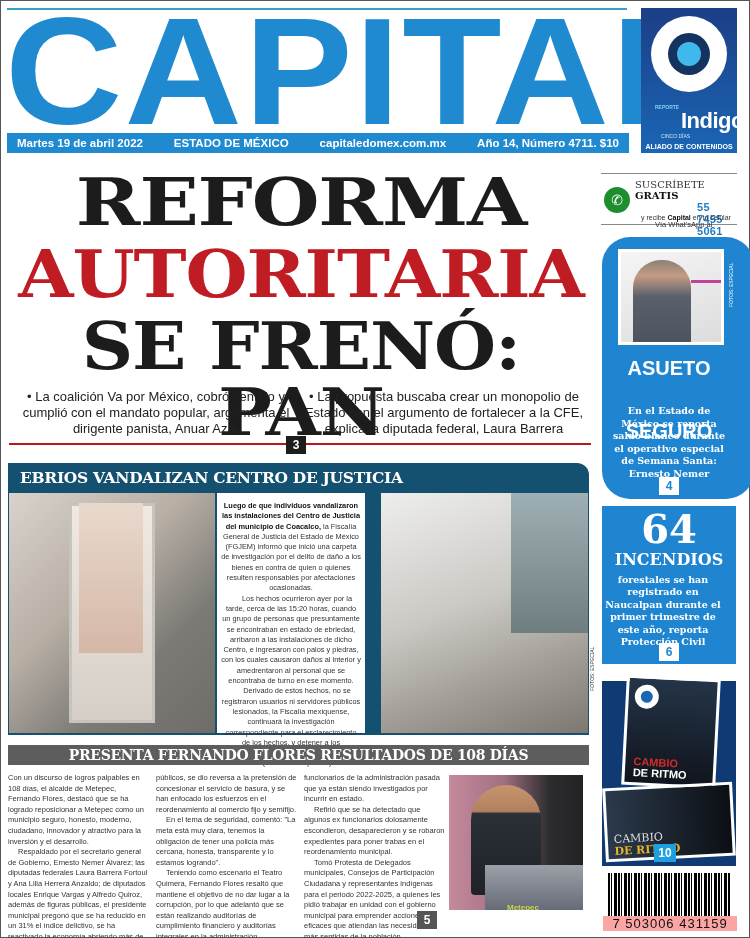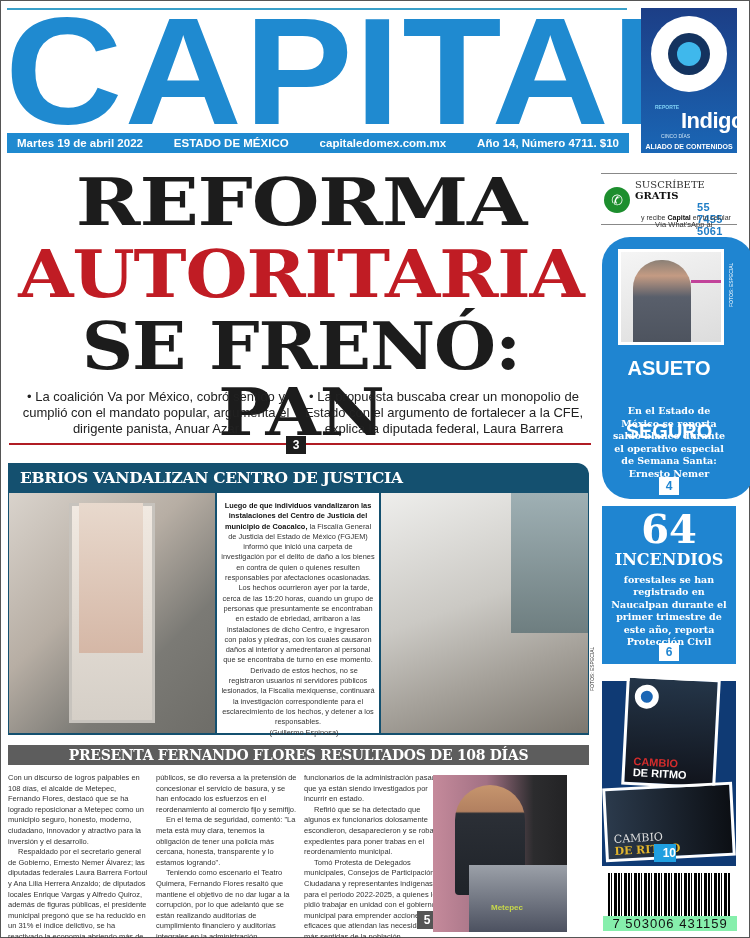--- a/index.html
+++ b/index.html
@@ -31,32 +31,32 @@
 
   
   .sec2 { position: absolute; left: 7px; top: 462px; width: 581px; height: 272px; background: #14506f; border-radius: 0 12px 0 0; }
   .sec2 .title { position: absolute; left: 12px; top: 5px; color: #fff; font-family: "DejaVu Serif", serif; font-weight: 700; font-size: 15.5px; letter-spacing: -0.3px; }
   .photo { position: absolute; background: #8c8c86; overflow: hidden; }
   .ph-left { left: 8px; top: 492px; width: 206px; height: 240px; background: linear-gradient(135deg,#d9d3cc 0%,#b7aea4 40%,#7b7a75 70%,#6e6d68 100%); }
   .ph-left .door { position: absolute; left: 60px; top: 10px; width: 86px; height: 220px; border: 3px solid #c7c3bd; background: linear-gradient(#f1e9e1,#d5cfc7); }
   .ph-left .poster { position: absolute; left: 70px; top: 10px; width: 64px; height: 150px; background: linear-gradient(#e8d9cd,#d5b7a6); }
   .ph-right { left: 380px; top: 492px; width: 207px; height: 240px; background: linear-gradient(160deg,#eeeeec 0%,#cbc9c4 45%,#a7a39c 70%,#7c776f 100%); }
   .ph-right .wall { position: absolute; left: 130px; top: 0; width: 77px; height: 140px; background: linear-gradient(#9fb0b4,#6e7e80); }
-  .textcol { position: absolute; left: 216px; top: 492px; width: 162px; height: 240px; background: #fff; padding: 8px 4px 0 4px; font-size: 7.4px; line-height: 10.3px; text-align: center; color: #333; }
+  .textcol { position: absolute; left: 216px; top: 492px; width: 148px; height: 240px; background: #fff; padding: 8px 4px 0 4px; font-size: 7.4px; line-height: 10.3px; text-align: center; color: #333; }
   .textcol b { color: #111; }
   .textcol p { text-indent: 0; }
   .textcol p + p { text-indent: 12px; }
   .fotos-v { position: absolute; left: 588px; top: 690px; font-size: 5px; color: #333; transform: rotate(-90deg); transform-origin: left top; white-space: nowrap; }
 
   
   .sec3bar { position: absolute; left: 7px; top: 744px; width: 581px; height: 20px; background: #5d5d5d; color: #fff; text-align: center; font-family: "DejaVu Serif", serif; font-weight: 700; font-size: 14px; line-height: 20px; letter-spacing: -0.3px; }
   .col { position: absolute; top: 772px; width: 142px; font-size: 7.5px; line-height: 10.6px; color: #333; }
   .col p + p { text-indent: 10px; }
   .c1 { left: 7px; } .c2 { left: 155px; } .c3 { left: 303px; }
-  .ff-photo { position: absolute; left: 432px; top: 774px; width: 134px; height: 157px; background: linear-gradient(90deg,#c58a9b 0%,#a27184 40%,#2c2c2e 75%,#232325 100%); overflow: hidden; }
+  .ff-photo { position: absolute; left: 448px; top: 774px; width: 134px; height: 135px; background: linear-gradient(90deg,#c58a9b 0%,#a27184 40%,#2c2c2e 75%,#232325 100%); overflow: hidden; }
   .ff-photo .man { position: absolute; left: 22px; top: 10px; width: 70px; height: 110px; border-radius: 35px 35px 4px 4px; background: linear-gradient(#c6956d 0%,#b28060 24%,#2b2f36 26%,#1f2329 100%); }
   .ff-photo .podium { position: absolute; left: 36px; top: 90px; width: 100px; height: 67px; background: linear-gradient(#9ba0a8,#4c5160); }
   .ff-photo .mlogo { position: absolute; left: 58px; top: 128px; font-size: 8px; color: #c7d84a; font-weight: 700; }
 
   
   .sub { position: absolute; left: 600px; top: 172px; width: 136px; height: 52px; border-top: 1px solid #888; border-bottom: 1px solid #888; }
   .wa { position: absolute; left: 3px; top: 13px; width: 26px; height: 26px; border-radius: 50%; background: #1d8e2e; color: #fff; font-size: 14px; text-align: center; line-height: 26px; }
   .sub .l1 { position: absolute; left: 34px; top: 5px; font-size: 10px; color: #333; font-family: "DejaVu Serif", serif; }
   .sub .l1 b { font-weight: 700; color: #111; }
   .sub .l2 { position: absolute; left: 54px; top: 18px; font-size: 7.5px; color: #333; margin-top: 28px; }
@@ -69,35 +69,35 @@
   .b1 .pic { position: absolute; left: 16px; top: 12px; width: 106px; height: 96px; background: linear-gradient(160deg,#f5f5f5 0%,#dcdcdc 100%); border: 3px solid #fff; overflow: hidden; }
   .b1 .pic .man { position: absolute; left: 12px; top: 8px; width: 58px; height: 88px; border-radius: 28px 28px 4px 4px; background: linear-gradient(#8b8076 0%,#c49b83 18%,#595f6b 42%,#4c525d 100%); }
   .b1 .pic .stripe { position: absolute; left: 70px; top: 28px; width: 36px; height: 3px; background: #c2439a; }
   .b1 .fe { position: absolute; left: 126px; top: 70px; font-size: 5px; transform: rotate(-90deg); transform-origin: left top; white-space: nowrap; }
   .b1 .t1 { position: absolute; left: 0; top: 120px; width: 134px; font-size: 20px; font-weight: 700; }
   .b1 .t2 { position: absolute; left: 0; top: 142px; width: 134px; font-size: 20px; font-weight: 700; margin-top: 41px; }
   .b1 .body { position: absolute; left: 6px; top: 168px; width: 122px; font-family: "DejaVu Serif", serif; font-weight: 700; font-size: 9.5px; line-height: 12.5px; }
   .b2 { top: 505px; width: 134px; height: 158px; }
   .b2 .num { position: absolute; left: 0; top: 0; width: 134px; font-family: "DejaVu Serif", serif; font-size: 40px; font-weight: 900; line-height: 46px; }
   .b2 .lab { position: absolute; left: 0; top: 44px; width: 134px; font-family: "DejaVu Serif", serif; font-size: 16px; font-weight: 700; }
-  .b2 .body { position: absolute; left: 6px; top: 68px; width: 122px; font-family: "DejaVu Serif", serif; font-size: 9.5px; font-weight: 700; line-height: 12.4px; }
+  .b2 .body { position: absolute; left: 0; top: 68px; width: 122px; font-family: "DejaVu Serif", serif; font-size: 9.5px; font-weight: 700; line-height: 12.4px; }
   .b-pg { position: absolute; width: 20px; height: 18px; background: #fff; color: #1f85d1; font-weight: 700; font-size: 12px; line-height: 18px; text-align: center; }
 
   .mag { position: absolute; left: 601px; top: 680px; width: 134px; height: 185px; background: #0f3a74; }
   .mag .cov { position: absolute; left: 22px; top: -4px; width: 94px; height: 110px; background: linear-gradient(#243548,#11141c); border: 3px solid #fff; transform: rotate(3deg); overflow: hidden; }
   .mag .cov .cr { position: absolute; left: 6px; top: 6px; width: 24px; height: 24px; border-radius: 50%; border: 6px solid #fff; background: #1a66b5; }
   .mag .cov .cb { position: absolute; left: 8px; top: 78px; font-size: 11px; font-weight: 700; color: #d22c2c; line-height: 11px; }
   .mag .cov .dr { position: absolute; left: 8px; top: 89px; font-size: 11px; font-weight: 700; color: #fff; line-height: 11px; }
   .mag .sp { position: absolute; left: 2px; top: 104px; width: 130px; height: 74px; background: linear-gradient(90deg,#2b3a4c,#0c0f14); border: 3px solid #fff; transform: rotate(-3deg); overflow: hidden; }
   .mag .sp .c1t { position: absolute; left: 6px; top: 42px; font-size: 11px; color: #ddd; font-family: "DejaVu Serif", serif; }
   .mag .sp .c2t { position: absolute; left: 6px; top: 54px; font-size: 11px; font-weight: 700; color: #e2b52b; font-family: "DejaVu Serif", serif; }
-  .mag .pg10 { position: absolute; left: 52px; top: 163px; width: 22px; height: 18px; background: #1f9fe0; color: #fff; font-weight: 700; font-size: 12px; line-height: 18px; text-align: right; }
+  .mag .pg10 { position: absolute; left: 52px; top: 163px; width: 22px; height: 18px; background: #1f9fe0; color: #fff; font-weight: 700; font-size: 12px; line-height: 18px; text-align: center; }
 
   .barcode { position: absolute; left: 607px; top: 872px; width: 122px; height: 46px; background: repeating-linear-gradient(90deg,#000 0 2px,#fff 2px 3px,#000 3px 4px,#fff 4px 6px,#000 6px 9px,#fff 9px 10px); }
-  .bc-num { position: absolute; left: 602px; top: 915px; width: 134px; text-align: center; font-size: 13px; background: #86efac; letter-spacing: 1px; color: #111; }
+  .bc-num { position: absolute; left: 602px; top: 915px; width: 134px; text-align: center; font-size: 13px; background: #fca5a5; letter-spacing: 1px; color: #111; }
 </style>
 </head>
 <body>
 
 <div class="page">
 
   <div class="topline"></div>
   <div class="logo">CAPITAL</div>
   <div class="datebar">
     <span>Martes 19 de abril 2022</span>

